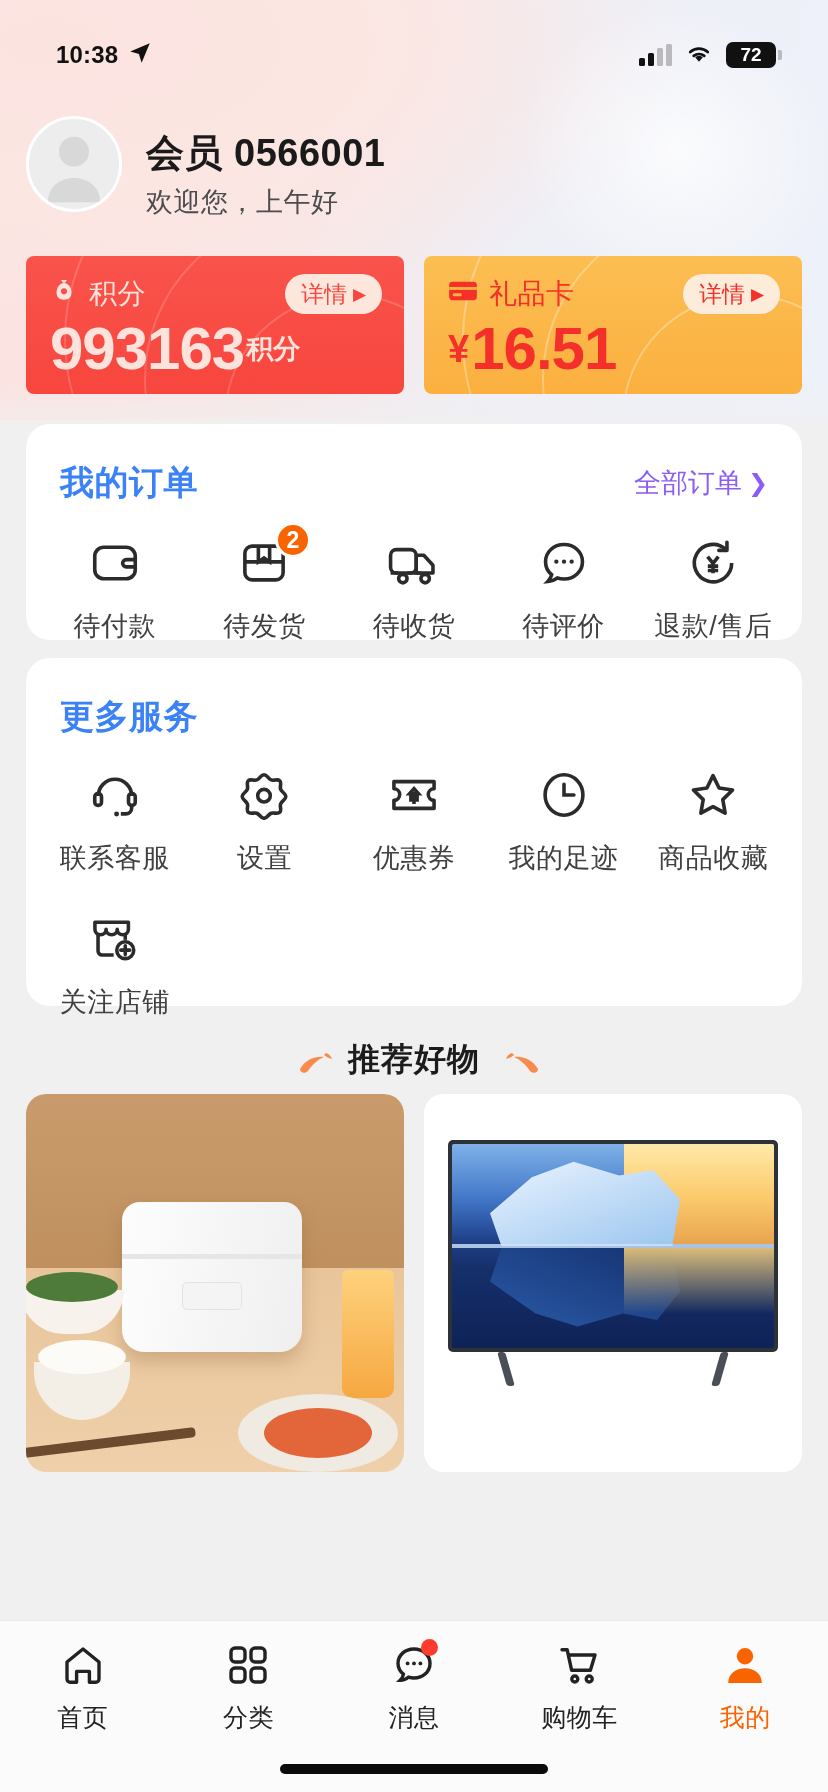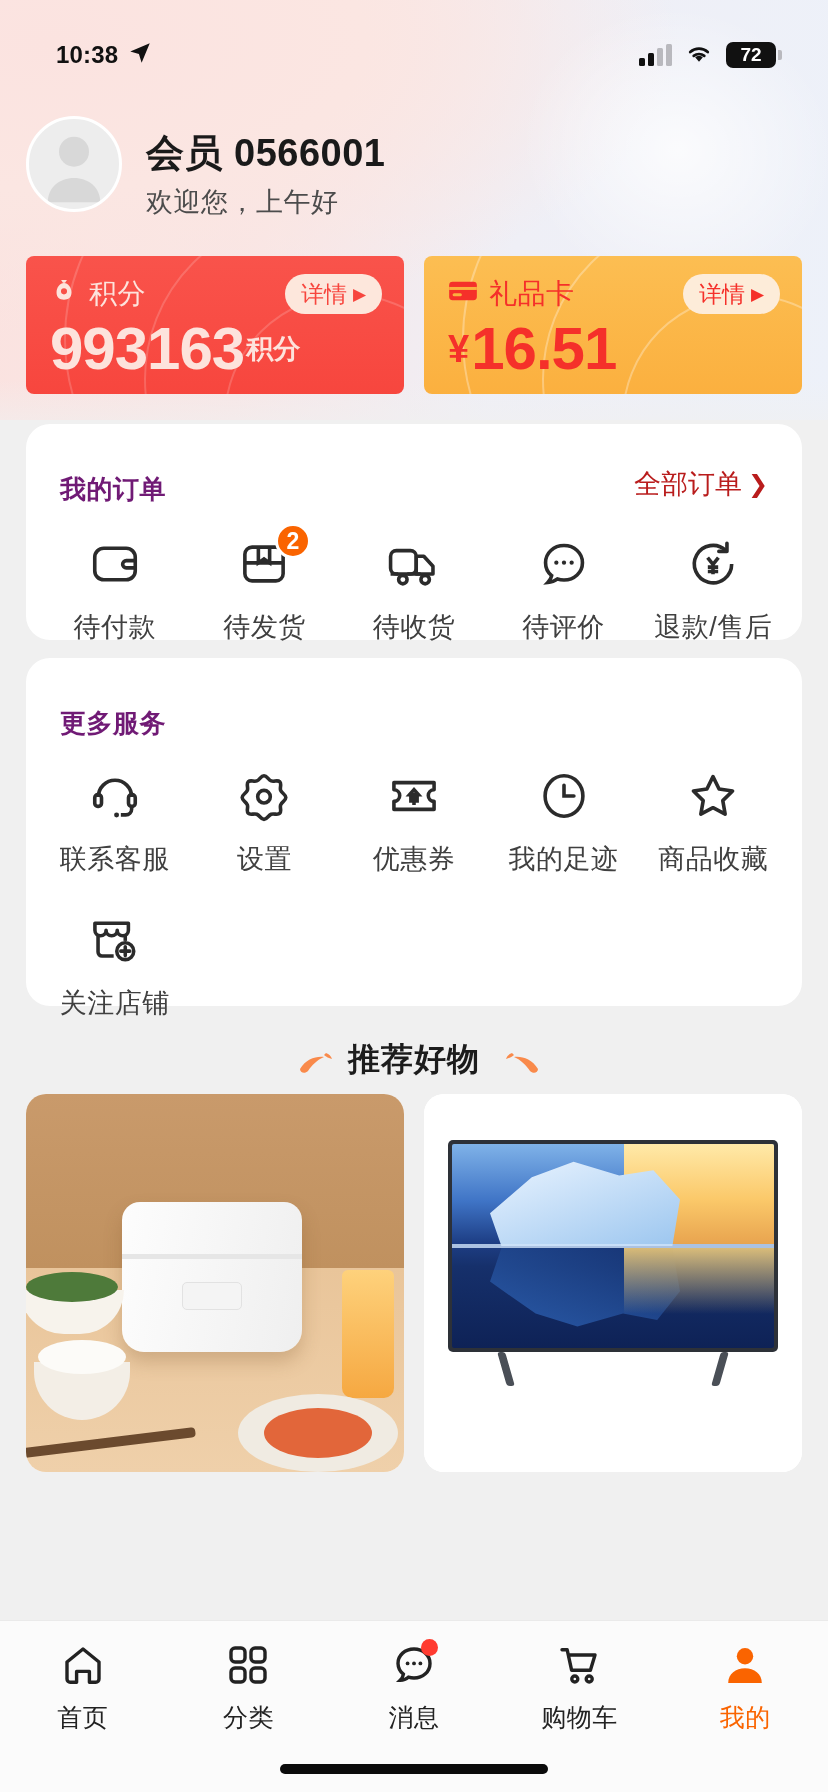--- a/index.html
+++ b/index.html
@@ -104,22 +104,22 @@
   .bcnum { font-size: 60px; font-weight: 800; letter-spacing: -1px; line-height: 1.1; }
   .bcsuffix { font-size: 27px; font-weight: 600; margin-left: 2px; }
   .bcyen { font-size: 38px; font-weight: 800; margin-right: 2px; }
 
   
   .panel {
     position: absolute; left: 26px; width: 776px; background: #fff; border-radius: 24px;
     z-index: 3;
   }
   .panel-head { display: flex; align-items: center; justify-content: space-between; padding: 36px 34px 0 34px; }
-  .panel-title { font-size: 26px; font-weight: 700; color: #701a75; letter-spacing: .5px; margin-top: 12px; }
-  .panel-more { display: flex; align-items: center; gap: 6px; font-size: 27px; color: #b91c1c; }
+  .panel-title { font-size: 34px; font-weight: 700; color: #3b82f6; letter-spacing: .5px; }
+  .panel-more { display: flex; align-items: center; gap: 6px; font-size: 27px; color: #8b5cf6; }
   .panel-more .cv { font-size: 24px; }
 
   .grid5 { display: grid; grid-template-columns: repeat(5, 1fr); padding: 28px 14px 30px 14px; }
   .cell { display: flex; flex-direction: column; align-items: center; gap: 16px; position: relative; }
   .cell .ico { position: relative; width: 58px; height: 58px; display:flex; align-items:center; justify-content:center; }
   .cell .lbl { font-size: 27px; color: #404040; letter-spacing: .5px; white-space: nowrap; }
   .badge {
     position: absolute; top: -12px; right: -18px; min-width: 36px; height: 36px; padding: 0 9px;
     background: #FA6400; color: #fff; border-radius: 18px; font-size: 23px; font-weight: 700;
     display: flex; align-items: center; justify-content: center; border: 3px solid #fff;

